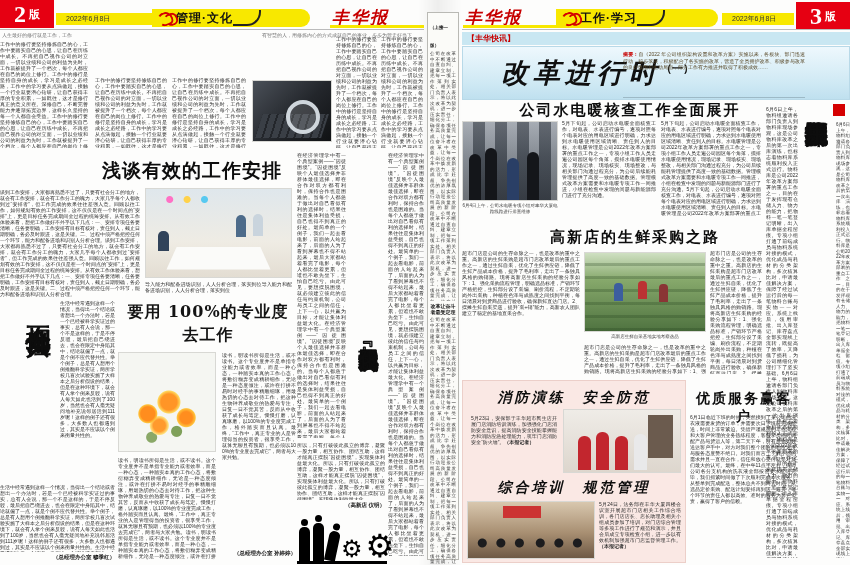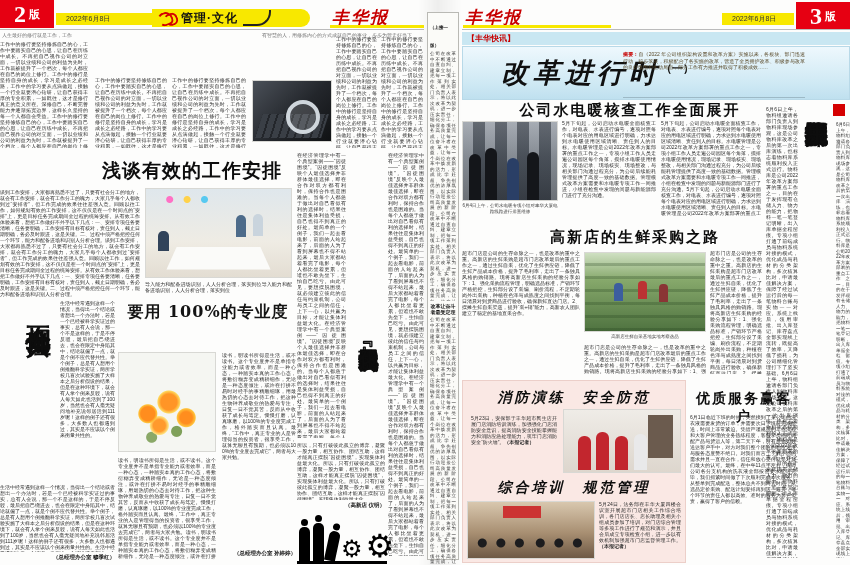--- a/index.html
+++ b/index.html
@@ -7,21 +7,21 @@
   #paper{position:relative;width:850px;height:565px;background:#fdfdfc;overflow:hidden;}
   #gutter{position:absolute;left:418px;top:0;width:44px;height:565px;
     background:linear-gradient(90deg,rgba(0,0,0,0) 0%,rgba(0,0,0,.06) 45%,rgba(0,0,0,0) 100%);}
   .abs{position:absolute;}
   
   .pagebox{background:#e60012;color:#fff;display:flex;align-items:center;justify-content:center;gap:3px;}
   .pagenum{font-size:24px;font-weight:bold;font-family:"Liberation Serif",serif;}
   .pageban{font-size:11px;font-weight:bold;}
   .ybar{background:#f8e800;}
   .datebar{font-size:7px;color:#333;display:flex;align-items:center;padding-left:10px;box-sizing:border-box;}
-  .secbar{display:flex;align-items:center;gap:5px;padding-left:6px;box-sizing:border-box;border-radius:0 9px 9px 0;}
+  .secbar{display:flex;align-items:center;padding-left:6px;box-sizing:border-box;border-radius:0 9px 9px 0;}
   .sectitle{font-size:12px;font-weight:bold;color:#111;letter-spacing:1px;}
   .masthead{color:#c70000;font-family:"DejaVu Serif",serif;font-style:italic;font-weight:bold;font-size:17px;letter-spacing:2px;}
   .mast-under{background:#f8e800;height:3px;}
   .curve{width:26px;height:14px;border-bottom:2px solid #222;border-right:2px solid #222;border-bottom-right-radius:14px;}
   .motto{font-size:5px;color:#777;}
   
   .t{font-size:5px;line-height:6px;color:#2b2b2b;text-align:justify;overflow:hidden;word-break:break-all;}
   .t2{font-size:4.5px;line-height:5.5px;color:#333;text-align:justify;overflow:hidden;word-break:break-all;}
   .byline{font-size:5.5px;font-weight:bold;color:#111;text-align:right;}
   .caption{font-size:4.5px;line-height:5.5px;color:#444;text-align:center;overflow:hidden;}
@@ -146,20 +146,21 @@
   </div>
   <div class="abs t" style="left:145px;top:281px;width:147px;height:16px;">导入能力和配备进场识别，人人分析合理，落实到位导入能力和配备进场识别，人人分析合理，落实到位</div>
 
   <div class="abs h-vert" style="left:12px;top:306px;width:44px;height:178px;font-size:25px;letter-spacing:1px;">不把个例当共性</div>
   <div class="abs t" style="left:60px;top:300px;width:55px;height:180px;">生活中经常遇到这样一个情况，当得出一个结论或者想出一个办法时，若是一个已经被科学实证过的事实，总有人会说，那一个不是这样的，于是不停反驳，最后把自己绕进去，也会在限定中身陷其中，结论就偏了一点，就是个例不应代替共性。举个例子，总是有人想用个例推翻科学实证，两所学校几百次试验实施了大样本之后分析假设的结果，但是在这种环境下，就会有人拿个例来反驳，说有人每天如此也活到了100岁，当然也会有人毫无疑问地补充说邻居活到111岁呢！这样的例子还有很多，大多数人也都遇到过，其实是不应该以个例来衡量共性的。</div>
   <div class="abs t" style="left:0;top:484px;width:115px;height:68px;">生活中经常遇到这样一个情况，当得出一个结论或者想出一个办法时，若是一个已经被科学实证过的事实，总有人会说，那一个不是这样的，于是不停反驳，最后把自己绕进去，也会在限定中身陷其中，结论就偏了一点，就是个例不应代替共性。举个例子，总是有人想用个例推翻科学实证，两所学校几百次试验实施了大样本之后分析假设的结果，但是在这种环境下，就会有人拿个例来反驳，说有人每天如此也活到了100岁，当然也会有人毫无疑问地补充说邻居活到111岁呢！这样的例子还有很多，大多数人也都遇到过，其实是不应该以个例来衡量共性的。生活中经常遇到这样一个情况，当得出一个结论或者想出一个办法时，若是一个已经被科学实证过的事实，总有人会说，那一个不是这样的，于是不停反驳，最后把自己绕进去，也会在限定中身陷其中，结论就偏了一点，就是个例不应代替共性。举个例子，总是有人想用个例推翻科学实证，两所学校几百次试验实施了大样本之后分析假设的结果，但是在这种环境下，就会有人拿个例来反驳，说有人每天如此也活到了100岁，当然也会有人毫无疑问地补充说邻居活到111岁呢！这样的例子还有很多，大多数人也都遇到过，其实是不应该以个例来衡量共性的。</div>
   <div class="abs byline" style="left:0;top:554px;width:115px;">（总经理办公室 穆季红）</div>
 
   <div class="abs h-round" style="left:118px;top:300px;width:180px;">
     <div>要用 100%的专业度</div>
+    <div>去工作</div>
   </div>
   <div class="abs photo ph-flowers" style="left:118px;top:352px;width:98px;height:100px;">
       <div class="blooms"></div>
     </div>
   <div class="abs t" style="left:222px;top:352px;width:74px;height:196px;">读书，明读书所得是生活，或不读书。这个专业度并不是单指专业能力或者效率，而是一种心态，一种踏实本真的工作心态，将敷衍糊弄变成精耕细作，无论是一种态度倾注，或许在打拼不易时对经手的事精雕细琢，用最热切的心态去对待工作，把这种生物钟养成敬业的热爱与专注，日复一日不觉其苦，反而从中收获了成长与笃定。慢慢打磨，认真琢磨，以100%的专业度完成工作，格外踏实而且认真。最终，“工作中，真正专业的人是管理得当的投资者，很享受工作，就算无聊且有预期，也必须以100%的专业度去完成它”，两者与大家共勉。</div>
   <div class="abs byline" style="left:222px;top:550px;width:74px;">（总经理办公室 孙婷婷）</div>
   <div class="abs t" style="left:118px;top:457px;width:98px;height:103px;">读书，明读书所得是生活，或不读书。这个专业度并不是单指专业能力或者效率，而是一种心态，一种踏实本真的工作心态，将敷衍糊弄变成精耕细作，无论是一种态度倾注，或许在打拼不易时对经手的事精雕细琢，用最热切的心态去对待工作，把这种生物钟养成敬业的热爱与专注，日复一日不觉其苦，反而从中收获了成长与笃定。慢慢打磨，认真琢磨，以100%的专业度完成工作，格外踏实而且认真。最终，“工作中，真正专业的人是管理得当的投资者，很享受工作，就算无聊且有预期，也必须以100%的专业度去完成它”，两者与大家共勉。读书，明读书所得是生活，或不读书。这个专业度并不是单指专业能力或者效率，而是一种心态，一种踏实本真的工作心态，将敷衍糊弄变成精耕细作，无论是一种态度倾注，或许在打拼不易时对经手的事精雕细琢，用最热切的心态去对待工作，把这种生物钟养成敬业的热爱与专注，日复一日不觉其苦，反而从中收获了成长与笃定。慢慢打磨，认真琢磨，以100%的专业度完成工作，格外踏实而且认真。最终，“工作中，真正专业的人是管理得当的投资者，很享受工作，就算无聊且有预期，也必须以100%的专业度去完成它”，两者与大家共勉。</div>
 
   <div class="abs t" style="left:297px;top:152px;width:49px;height:286px;">在经济管理学中有一个典型案例——“囚徒困境”。“囚徒困境”反映个人最佳选择并非群体最佳选择，即在合作对双方都有利时，保持合作也是困难的。当每个人都急于做出对自己看似有利的选择时，结果往往是集体利益受损，自己也得不到真正的好处。最简单的一个例子，我们一起去看电影，前面的人站起来了，后面的人为了看到屏幕也不得不站起来，最后大家都站着看完了电影，每个人都比坐着更累，但谁也不敢先坐下，生怕自己吃亏。由此可见，要想摆脱困境，就必须建立彼此的信任与约束机制，公司与员工之间的信任，上下一心，以共赢为目标，才能让集体利益最大化。在经济管理学中有一个典型案例——“囚徒困境”。“囚徒困境”反映个人最佳选择并非群体最佳选择，即在合作对双方都有利时，保持合作也是困难的。当每个人都急于做出对自己看似有利的选择时，结果往往是集体利益受损，自己也得不到真正的好处。最简单的一个例子，我们一起去看电影，前面的人站起来了，后面的人为了看到屏幕也不得不站起来，最后大家都站着看完了电影，每个人都比坐着更累，但谁也不敢先坐下，生怕自己吃亏。由此可见，要想摆脱困境，就必须建立彼此的信任与约束机制，公司与员工之间的信任，上下一心，以共赢为目标，才能让集体利益最大化。</div>
   <div class="abs h-vert h-callig" style="left:349px;top:154px;width:34px;height:360px;font-size:20px;font-style:normal;font-family:'DejaVu Serif',serif;">
@@ -183,20 +184,28 @@
 
   <div class="abs foldcol" style="left:427px;top:12px;width:32px;height:548px;">
     <span class="foldlabel">（上接一版）</span>
     <div class="t2" style="height:250px;">公司在改革中不断通过自查自纠、建章立制，把每一项工作落到实处。相关部门负责人表示，将以此次改革为契机，进一步压实责任，细化分工，确保各项任务高质量完成，让每一位奋斗者在改革中受益，让每一个岗位在改革中焕发新的活力，形成比学赶超、争先创优的浓厚氛围，以实际行动迎接公司高质量发展的新阶段。公司在改革中不断通过自查自纠、建章立制，把每一项工作落到实处。相关部门负责人表示，将以此次改革为契机，进一步压实责任，细化分工，确保各项任务高质量完成，让每一位奋斗者在改革中受益，让每一个岗位在改革中焕发新的活力，形成比学赶超、争先创优的浓厚氛围，以实际行动迎接公司高质量发展的新阶段。</div>
     <div class="foldsub">改革让奋斗者最受定理</div>
     <div class="t2" style="height:250px;">公司在改革中不断通过自查自纠、建章立制，把每一项工作落到实处。相关部门负责人表示，将以此次改革为契机，进一步压实责任，细化分工，确保各项任务高质量完成，让每一位奋斗者在改革中受益，让每一个岗位在改革中焕发新的活力，形成比学赶超、争先创优的浓厚氛围，以实际行动迎接公司高质量发展的新阶段。公司在改革中不断通过自查自纠、建章立制，把每一项工作落到实处。相关部门负责人表示，将以此次改革为契机，进一步压实责任，细化分工，确保各项任务高质量完成，让每一位奋斗者在改革中受益，让每一个岗位在改革中焕发新的活力，形成比学赶超、争先创优的浓厚氛围，以实际行动迎接公司高质量发展的新阶段。</div>
   </div>
 
   <div class="abs masthead" style="left:465px;top:6px;width:92px;">丰华报</div>
   <div class="abs mast-under" style="left:463px;top:25px;width:148px;"></div>
+  <div class="abs ybar secbar" style="left:556px;top:9px;width:162px;height:18px;">
+    <span class="logo">
+        <i></i>
+        <i></i>
+      </span>
+    <span class="sectitle">工作·学习</span>
+    <span class="curve"></span>
+  </div>
   <div class="abs ybar datebar" style="left:722px;top:13px;width:72px;height:12px;">
     <span>2022年6月8日</span>
   </div>
   <div class="abs pagebox" style="left:796px;top:2px;width:54px;height:28px;">
     <span class="pagenum">3</span>
     <span class="pageban">版</span>
   </div>
   <div class="abs" style="left:462px;top:29px;width:388px;height:1px;background:#bbb;"></div>
   <div class="abs cyanbar" style="left:462px;top:32px;width:409px;height:13px;">
     <span class="bulletin">【丰华快讯】</span>

